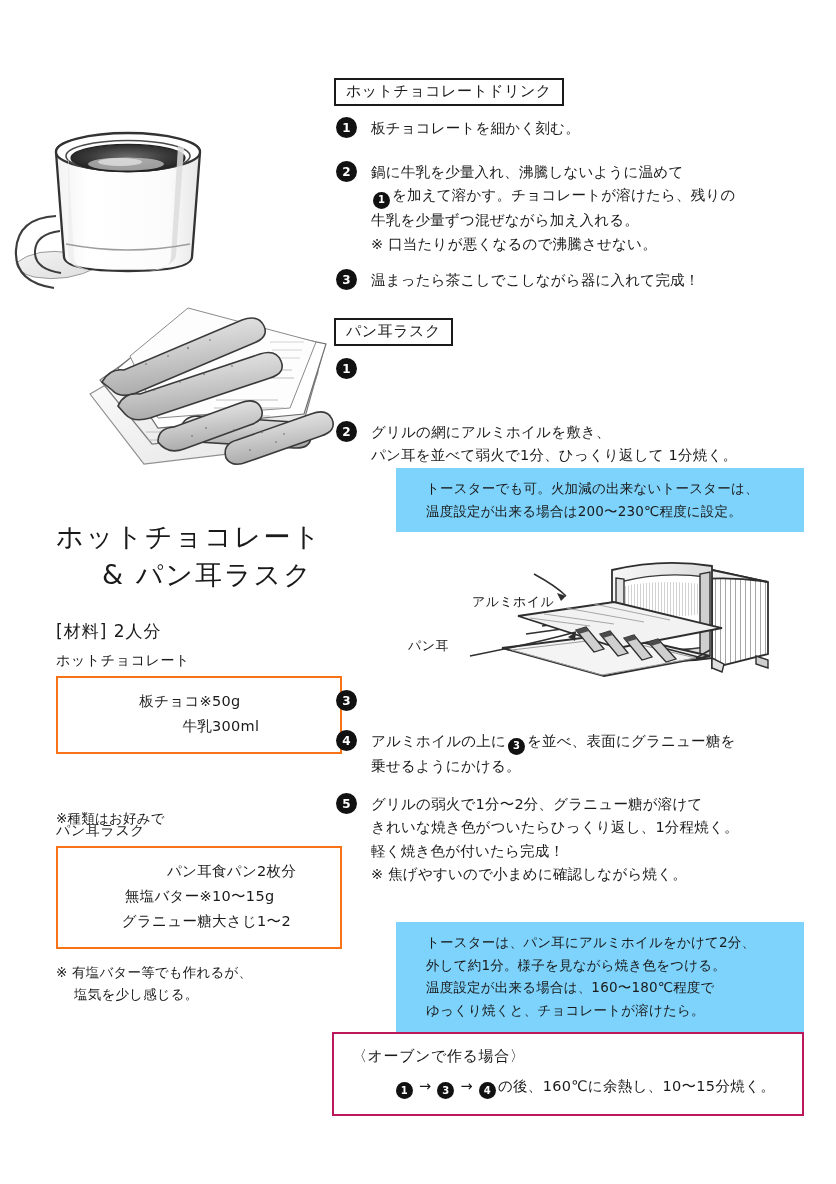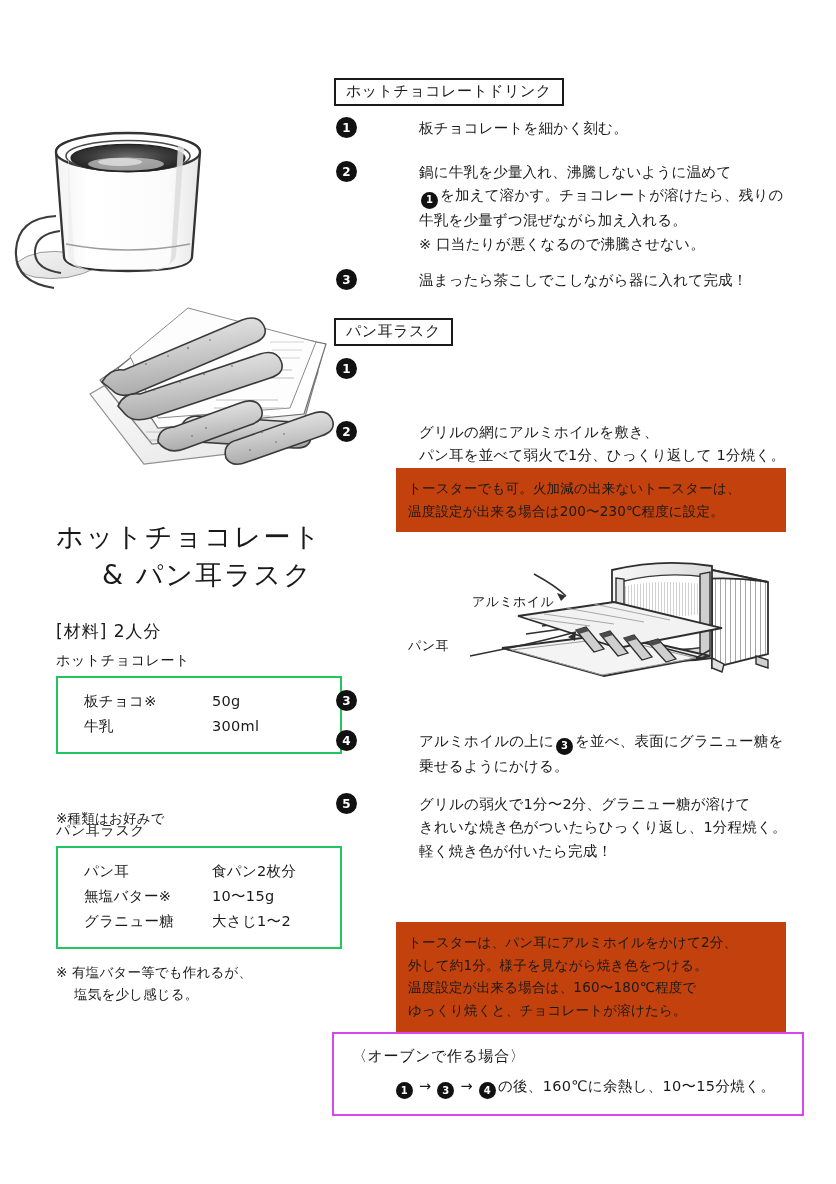--- a/index.html
+++ b/index.html
@@ -55,63 +55,64 @@
     font-weight: bold;
     display: inline-flex;
     align-items: center;
     justify-content: center;
     vertical-align: -3px;
     margin: 0 2px;
   }
 
   .step-row { display: flex; align-items: flex-start; gap: 14px; }
   .step-text { font-size: 14.5px; line-height: 1.62; letter-spacing: 0.2px; }
-  .step-text .ln { display: block; white-space: nowrap; margin-left: 48px; }
+  .step-text .ln { display: block; white-space: nowrap; }
 
   .note-box {
-    background: #c2410c;
-    padding: 9px 14px 10px 12px;
+    background: #7dd3fc;
+    padding: 9px 14px 10px 30px;
     font-size: 13.5px;
     line-height: 1.68;
     letter-spacing: 0.2px;
   }
   .note-box .ln { display: block; white-space: nowrap; }
   .note-gap { height: 8px; }
 
   
   .recipe-title {
     font-size: 27px;
     line-height: 1.42;
     letter-spacing: 2px;
   }
   .recipe-title .line2 { display: block; padding-left: 46px; }
 
   .yield-line { font-size: 17px; letter-spacing: 1px; }
 
   .ing-group-label { font-size: 14px; letter-spacing: 0.6px; }
   .ing-table {
-    border: 2px solid #22c55e;
+    border: 2px solid #f97316;
     padding: 11px 14px 13px 26px;
     background: #fff;
+    text-align: right;
   }
   .ing-row {
     display: flex;
     font-size: 14.5px;
     line-height: 1.72;
     letter-spacing: 0.3px;
   }
   .ing-name { width: 128px; flex: 0 0 auto; white-space: nowrap; }
   .ing-amt { white-space: nowrap; }
   .foot-note { font-size: 13.5px; line-height: 1.6; letter-spacing: 0.2px; }
   .foot-note .ln { display: block; white-space: nowrap; }
   .foot-note .ind { padding-left: 18px; }
 
   
   .oven-box {
-    border: 2px solid #d946ef;
+    border: 2px solid #be185d;
     padding: 13px 18px 15px 18px;
     background: #fff;
   }
   .oven-title { font-size: 15px; letter-spacing: 0.6px; }
   .oven-line {
     font-size: 14.5px;
     letter-spacing: 0.3px;
     padding-left: 42px;
     padding-top: 11px;
     white-space: nowrap;
@@ -413,20 +414,21 @@
       <span class="ln">乗せるようにかける。</span>
     </div>
   </div>
 
   <div class="abs step-row" style="left:336px; top:793px; width:475px;">
     <div class="step-badge">5</div>
     <div class="step-text">
       <span class="ln">グリルの弱火で1分〜2分、グラニュー糖が溶けて</span>
       <span class="ln">きれいな焼き色がついたらひっくり返し、1分程焼く。</span>
       <span class="ln">軽く焼き色が付いたら完成！</span>
+      <span class="ln">※ 焦げやすいので小まめに確認しながら焼く。</span>
     </div>
   </div>
 
   <div class="abs note-box" style="left:396px; top:922px; width:364px;">
     <span class="ln">トースターは、パン耳にアルミホイルをかけて2分、</span>
     <span class="ln">外して約1分。様子を見ながら焼き色をつける。</span>
     <span class="note-gap"></span>
     <span class="ln">温度設定が出来る場合は、160〜180℃程度で</span>
     <span class="ln">ゆっくり焼くと、チョコレートが溶けたら。</span>
   </div>

